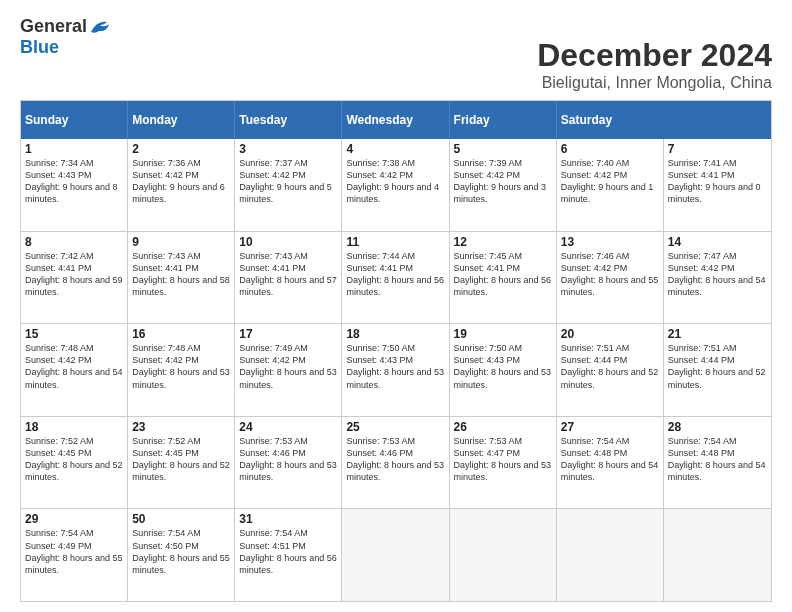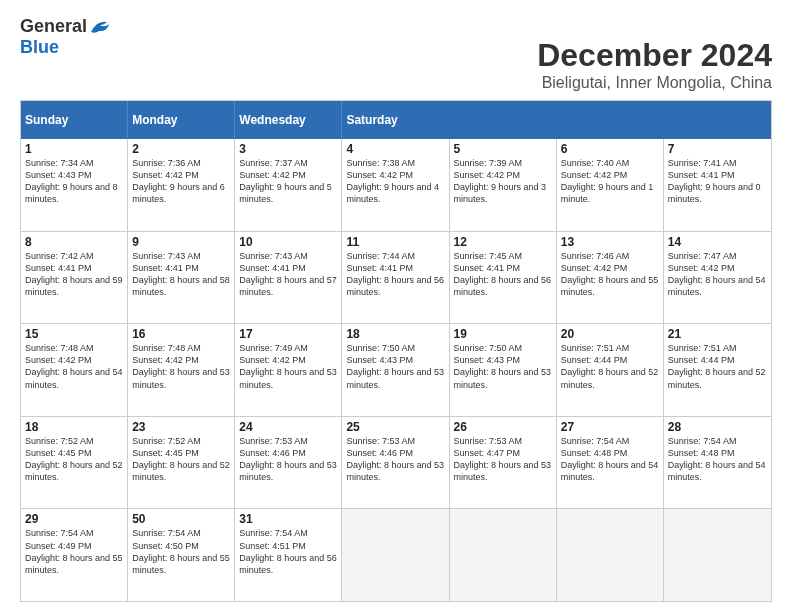--- a/index.html
+++ b/index.html
@@ -134,21 +134,23 @@
     <div class="title-block">
       <div class="month-title">December 2024</div>
       <div class="subtitle">Bieligutai, Inner Mongolia, China</div>
     </div>
   </div>
 
   <div class="outer-border">
     <div class="cal-header">
     <div class="cal-header-cell">Sunday</div>
         <div class="cal-header-cell">Monday</div>
+        <div class="cal-header-cell">Tuesday</div>
         <div class="cal-header-cell">Wednesday</div>
+        <div class="cal-header-cell">Friday</div>
         <div class="cal-header-cell">Saturday</div>
       </div>
     <div class="cal-body">
     <div class="cal-row">
           <div class="cal-cell">
             <div class="day-num">1</div>
 <div class="cell-text">Sunrise: 7:34 AM<br>Sunset: 4:43 PM<br>Daylight: 9 hours and 8 minutes.</div>
           </div>
           <div class="cal-cell">
             <div class="day-num">2</div>

